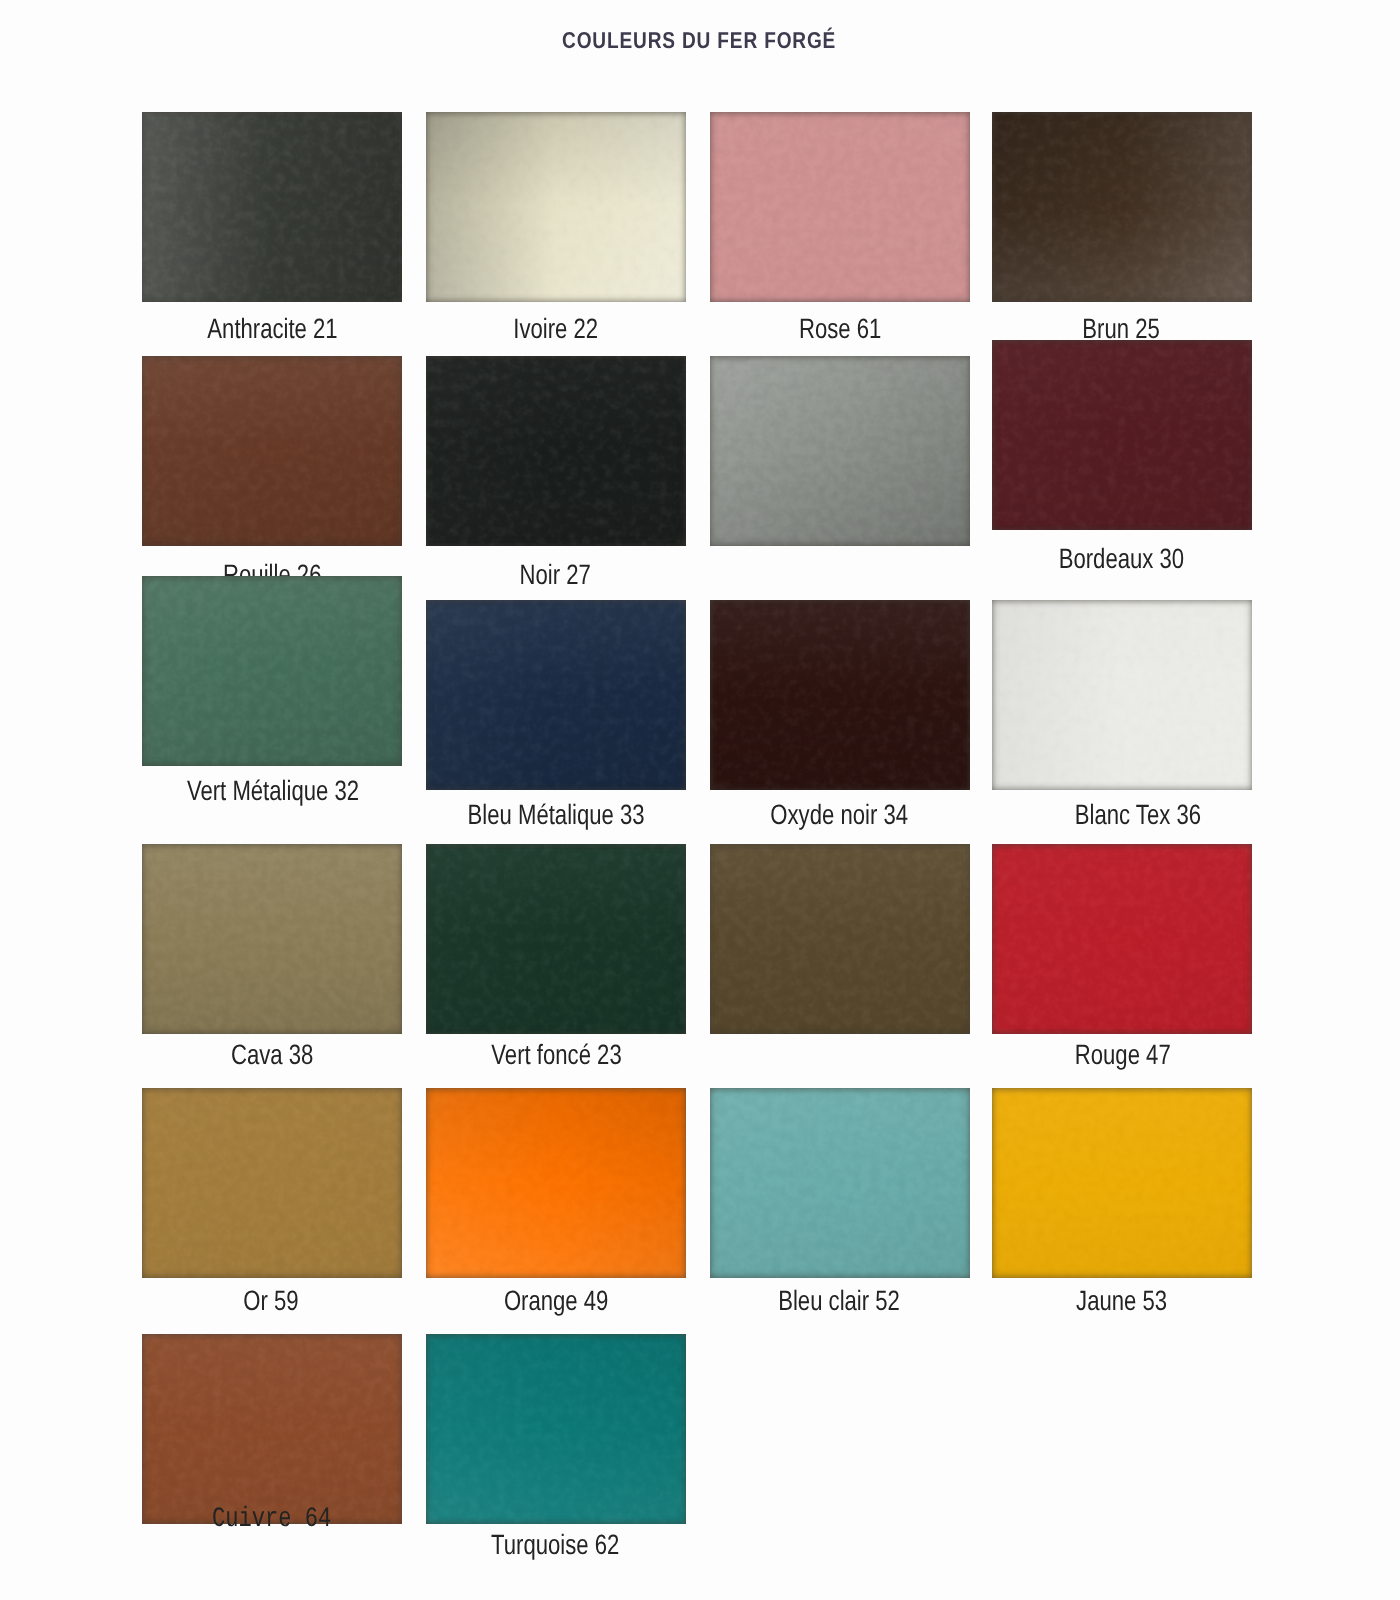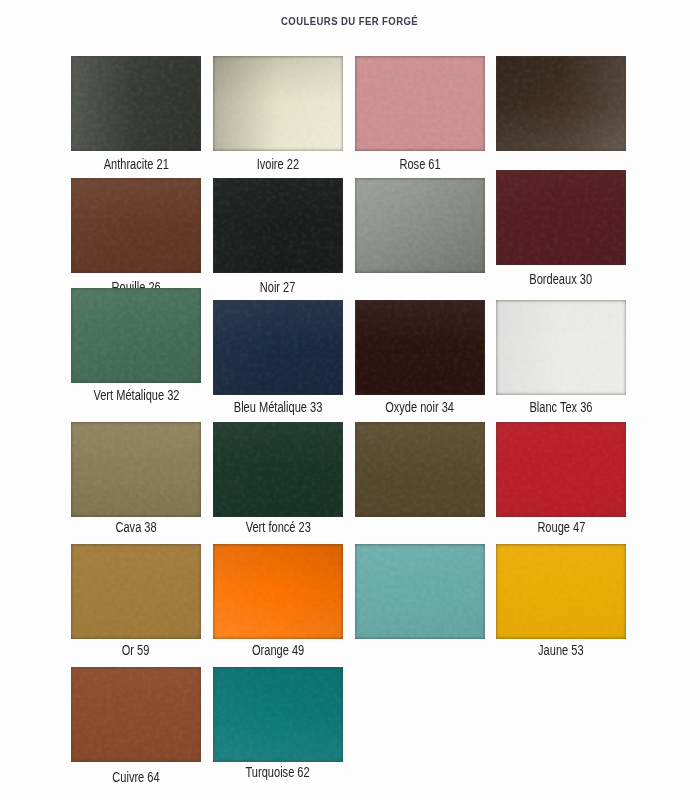--- a/index.html
+++ b/index.html
@@ -132,20 +132,21 @@
               <feColorMatrix in="t" type="matrix" values="0 0 0 0 1  0 0 0 0 1  0 0 0 0 1  -1.1 -0.4 -0.25 0 0.92" result="lt"></feColorMatrix>
               <feMerge>
                 <feMergeNode in="dk"></feMergeNode>
                 <feMergeNode in="lt"></feMergeNode>
               </feMerge>
             </filter>
             <rect width="130" height="95" filter="url(#nz3)"></rect>
           </svg></div>
         <div class="edge"></div>
       </div>
+      <div class="swatch-label" style="top: 101px;"><span>Brun 25</span></div>
     </div>
     <div class="swatch-cell" style="left: 0px; top: 122px;">
       <div class="swatch-chip" style="background: rgb(103, 58, 39);">
         <div class="grad" style="background: linear-gradient(to right, rgba(255, 255, 255, 0.02) 0%, rgba(0, 0, 0, 0) 50%, rgba(0, 0, 0, 0) 50%, rgba(0, 0, 0, 0.02) 100%), linear-gradient(rgba(255, 255, 255, 0.063) 0%, rgba(0, 0, 0, 0) 50%, rgba(0, 0, 0, 0) 50%, rgba(0, 0, 0, 0.063) 100%);"></div>
         <div class="noise" style="opacity: 0.068;"><svg width="130" height="95" xmlns="http://www.w3.org/2000/svg">
             <filter id="nz4" x="0" y="0" width="100%" height="100%" color-interpolation-filters="sRGB">
               <feTurbulence type="fractalNoise" baseFrequency="0.22" numOctaves="5" seed="31" stitchTiles="stitch" result="t"></feTurbulence>
               <feColorMatrix in="t" type="matrix" values="0 0 0 0 0  0 0 0 0 0  0 0 0 0 0  1.1 0.4 0.25 0 -0.78" result="dk"></feColorMatrix>
               <feColorMatrix in="t" type="matrix" values="0 0 0 0 1  0 0 0 0 1  0 0 0 0 1  -1.1 -0.4 -0.25 0 0.92" result="lt"></feColorMatrix>
               <feMerge>
@@ -265,21 +266,21 @@
                 <feMergeNode in="dk"></feMergeNode>
                 <feMergeNode in="lt"></feMergeNode>
               </feMerge>
             </filter>
             <rect width="130" height="95" filter="url(#nz10)"></rect>
           </svg></div>
         <div class="edge"></div>
       </div>
       <div class="swatch-label" style="top: 100.4px;"><span>Oxyde noir 34</span></div>
     </div>
-    <div class="swatch-cell" style="left: 425px; top: 244px;">
+    <div class="swatch-cell" style="left: 425px; top: 244px; padding-left: 16px;">
       <div class="swatch-chip" style="background: rgb(235, 236, 231);">
         <div class="grad" style="background: linear-gradient(to right, rgba(0, 0, 0, 0.047) 0%, rgba(0, 0, 0, 0) 50%, rgba(0, 0, 0, 0) 50%, rgba(255, 255, 255, 0.047) 100%), linear-gradient(rgba(0, 0, 0, 0.008) 0%, rgba(0, 0, 0, 0) 50%, rgba(0, 0, 0, 0) 50%, rgba(255, 255, 255, 0.008) 100%);"></div>
         <div class="noise" style="opacity: 0.026;"><svg width="130" height="95" xmlns="http://www.w3.org/2000/svg">
             <filter id="nz11" x="0" y="0" width="100%" height="100%" color-interpolation-filters="sRGB">
               <feTurbulence type="fractalNoise" baseFrequency="0.22" numOctaves="5" seed="80" stitchTiles="stitch" result="t"></feTurbulence>
               <feColorMatrix in="t" type="matrix" values="0 0 0 0 0  0 0 0 0 0  0 0 0 0 0  1.1 0.4 0.25 0 -0.78" result="dk"></feColorMatrix>
               <feColorMatrix in="t" type="matrix" values="0 0 0 0 1  0 0 0 0 1  0 0 0 0 1  -1.1 -0.4 -0.25 0 0.92" result="lt"></feColorMatrix>
               <feMerge>
                 <feMergeNode in="dk"></feMergeNode>
                 <feMergeNode in="lt"></feMergeNode>
@@ -414,20 +415,21 @@
               <feColorMatrix in="t" type="matrix" values="0 0 0 0 1  0 0 0 0 1  0 0 0 0 1  -1.1 -0.4 -0.25 0 0.92" result="lt"></feColorMatrix>
               <feMerge>
                 <feMergeNode in="dk"></feMergeNode>
                 <feMergeNode in="lt"></feMergeNode>
               </feMerge>
             </filter>
             <rect width="130" height="95" filter="url(#nz18)"></rect>
           </svg></div>
         <div class="edge"></div>
       </div>
+      <div class="swatch-label" style="top: 98.6px;"><span>Bleu clair 52</span></div>
     </div>
     <div class="swatch-cell" style="left: 425px; top: 488px;">
       <div class="swatch-chip" style="background: rgb(236, 173, 6);">
         <div class="grad" style="background: linear-gradient(to right, rgba(255, 255, 255, 0.004) 0%, rgba(0, 0, 0, 0) 50%, rgba(0, 0, 0, 0) 50%, rgba(0, 0, 0, 0.004) 100%), linear-gradient(rgba(255, 255, 255, 0.03) 0%, rgba(0, 0, 0, 0) 50%, rgba(0, 0, 0, 0) 50%, rgba(0, 0, 0, 0.03) 100%);"></div>
         <div class="noise" style="opacity: 0.032;"><svg width="130" height="95" xmlns="http://www.w3.org/2000/svg">
             <filter id="nz19" x="0" y="0" width="100%" height="100%" color-interpolation-filters="sRGB">
               <feTurbulence type="fractalNoise" baseFrequency="0.22" numOctaves="5" seed="136" stitchTiles="stitch" result="t"></feTurbulence>
               <feColorMatrix in="t" type="matrix" values="0 0 0 0 0  0 0 0 0 0  0 0 0 0 0  1.1 0.4 0.25 0 -0.78" result="dk"></feColorMatrix>
               <feColorMatrix in="t" type="matrix" values="0 0 0 0 1  0 0 0 0 1  0 0 0 0 1  -1.1 -0.4 -0.25 0 0.92" result="lt"></feColorMatrix>
               <feMerge>
@@ -451,21 +453,21 @@
               <feColorMatrix in="t" type="matrix" values="0 0 0 0 1  0 0 0 0 1  0 0 0 0 1  -1.1 -0.4 -0.25 0 0.92" result="lt"></feColorMatrix>
               <feMerge>
                 <feMergeNode in="dk"></feMergeNode>
                 <feMergeNode in="lt"></feMergeNode>
               </feMerge>
             </filter>
             <rect width="130" height="95" filter="url(#nz20)"></rect>
           </svg></div>
         <div class="edge"></div>
       </div>
-      <div class="swatch-label" style="top: 103px;"><span>Cuivre 64</span></div>
+      <div class="swatch-label" style="top: 86px; font-family: Liberation Mono, monospace;"><span>Cuivre 64</span></div>
     </div>
     <div class="swatch-cell" style="left: 142px; top: 611px;">
       <div class="swatch-chip" style="background: rgb(13, 122, 120);">
         <div class="grad" style="background: linear-gradient(to right, rgba(255, 255, 255, 0.027) 0%, rgba(0, 0, 0, 0) 50%, rgba(0, 0, 0, 0) 50%, rgba(0, 0, 0, 0.027) 100%), linear-gradient(rgba(0, 0, 0, 0.055) 0%, rgba(0, 0, 0, 0) 50%, rgba(0, 0, 0, 0) 50%, rgba(255, 255, 255, 0.055) 100%);"></div>
         <div class="noise" style="opacity: 0.053;"><svg width="130" height="95" xmlns="http://www.w3.org/2000/svg">
             <filter id="nz21" x="0" y="0" width="100%" height="100%" color-interpolation-filters="sRGB">
               <feTurbulence type="fractalNoise" baseFrequency="0.22" numOctaves="5" seed="150" stitchTiles="stitch" result="t"></feTurbulence>
               <feColorMatrix in="t" type="matrix" values="0 0 0 0 0  0 0 0 0 0  0 0 0 0 0  1.1 0.4 0.25 0 -0.78" result="dk"></feColorMatrix>
               <feColorMatrix in="t" type="matrix" values="0 0 0 0 1  0 0 0 0 1  0 0 0 0 1  -1.1 -0.4 -0.25 0 0.92" result="lt"></feColorMatrix>
               <feMerge>

